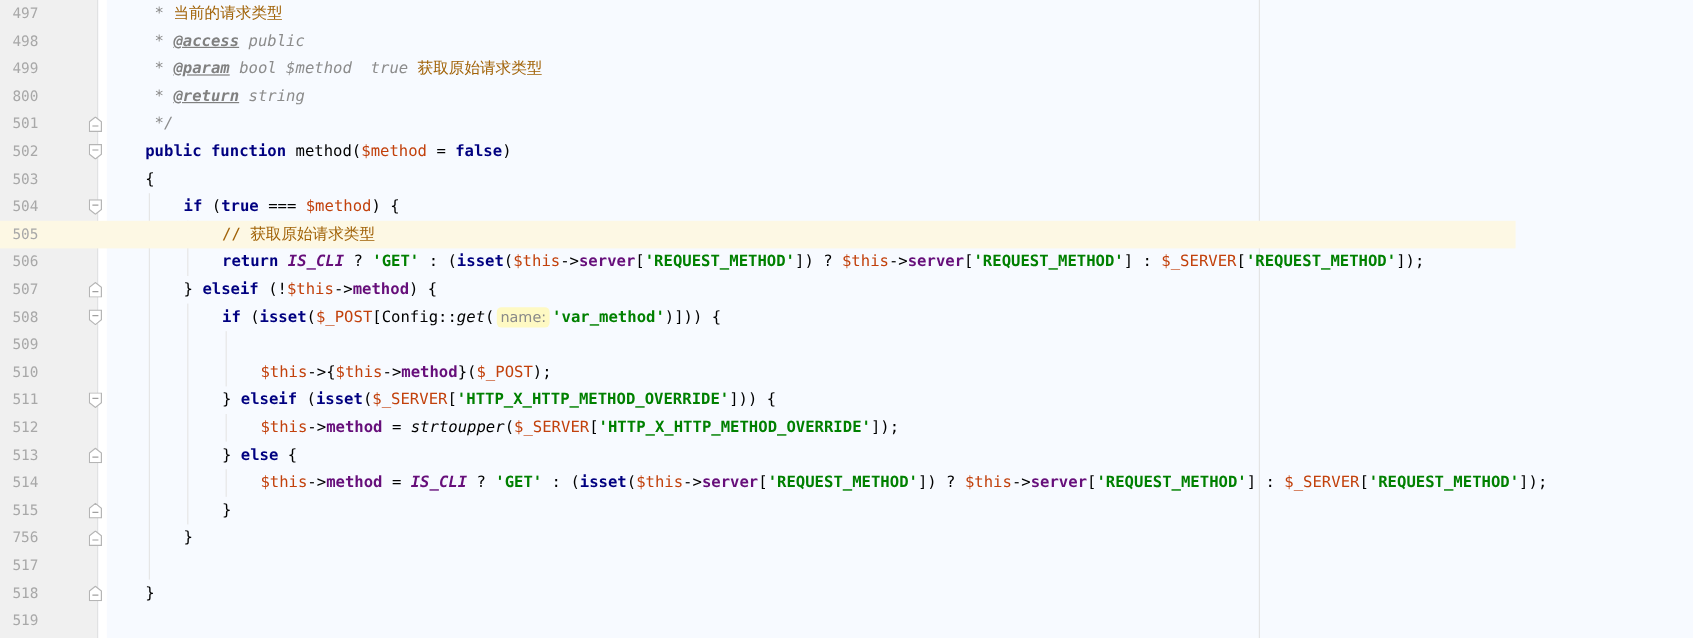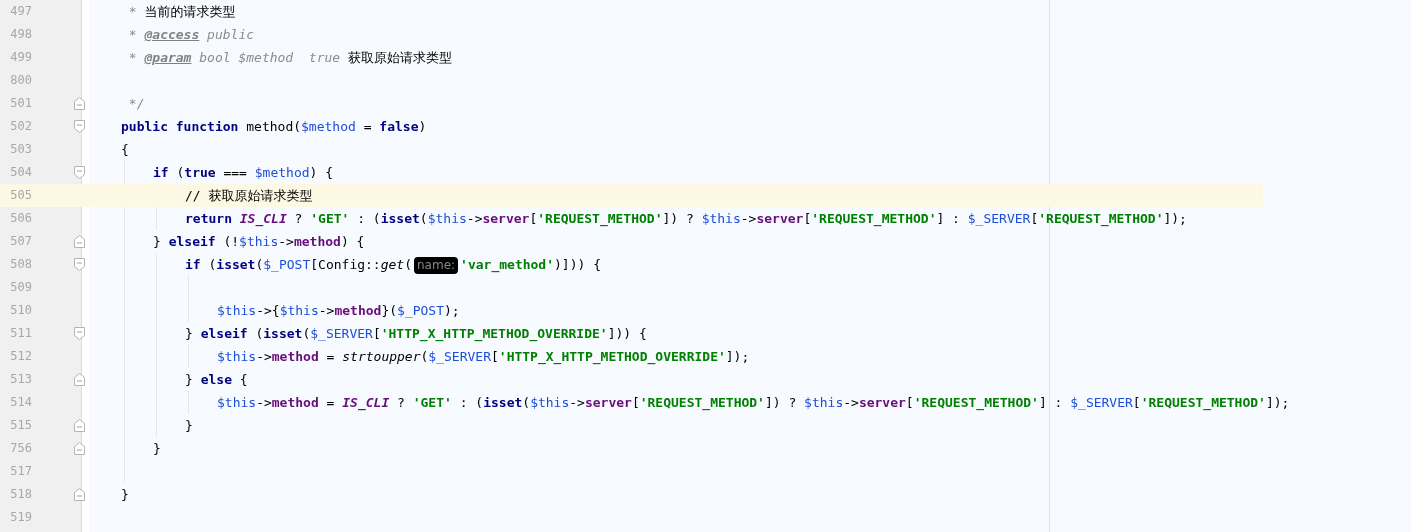--- a/index.html
+++ b/index.html
@@ -12,28 +12,28 @@
   .line { position:absolute; left:0; height:23px; width:1263px; }
   .line.current { background:#fdf8e4; }
   .lnum { position:absolute; left:0; width:32px; text-align:right; font-size:12px; color:#a8a8a8;
           font-family:"DejaVu Sans Mono",monospace; line-height:23px; }
   .fold { position:absolute; left:74px; width:11px; height:13px; }
   .code { position:absolute; left:89px; white-space:pre; font-size:13px; line-height:23px; color:#000;
           letter-spacing:-0.0px; }
   .code span { white-space:pre; }
   .c-doc { color:#8c8c8c; font-style:italic; }
   .c-tag { color:#808080; font-weight:bold; font-style:italic; text-decoration:underline; }
-  .c-cmt { color:#000000; }
+  .c-cmt { color:#a16207; }
   .kw { color:#000080; font-weight:bold; }
-  .var { color:#1d4ed8;text-align:center; }
+  .var { color:#c2410c;text-align:center; }
   .prop { color:#660e7a; font-weight:bold; }
   .str { color:#008000; font-weight:bold; }
   .const { color:#660e7a; font-style:italic; font-weight:bold; }
   .fn-it { font-style:italic; }
-  .hint { display:inline-block; background:#000000; color:#888; border-radius:4px; padding:0 3px;
+  .hint { display:inline-block; background:#fef9c3; color:#888; border-radius:4px; padding:0 3px;
           font-family:"DejaVu Sans","Liberation Sans",sans-serif; font-size:12px; line-height:17px; margin:0 2px;text-align:right; }
   .guide { position:absolute; width:1px; background:#e6e6e6; }
 </style>
 </head>
 <body>
 
 <div class="gutter"></div>
 <div class="gutter-sep"></div>
 <div class="gap"></div>
 <div class="margin-line"></div>
@@ -54,20 +54,21 @@
 <div class="line" style="top:23px">
   <span class="lnum">498</span>
   <span class="code" style="left:121px"><span class="c-doc"> * </span><span class="c-tag">@access</span><span class="c-doc"> public</span></span>
 </div>
 <div class="line" style="top:46px">
   <span class="lnum">499</span>
   <span class="code" style="left:121px"><span class="c-doc"> * </span><span class="c-tag">@param</span><span class="c-doc"> bool $method  true </span><span class="c-cmt">获取原始请求类型</span></span>
 </div>
 <div class="line" style="top:69px">
   <span class="lnum">800</span>
+  <span class="code" style="left:121px"><span class="c-doc"> * </span><span class="c-tag">@return</span><span class="c-doc"> string</span></span>
 </div>
 <div class="line" style="top:92px">
   <span class="lnum">501</span>
   <svg class="fold" style="top:5px" viewBox="0 0 11 13">
       <path d="M0.5 12.5 V4.5 L5.5 0.5 L10.5 4.5 V12.5 Z" fill="#fff" stroke="#b5b5b5"></path>
       <line x1="3" y1="8" x2="8" y2="8" stroke="#a0a0a0"></line>
     </svg>
   <span class="code" style="left:121px"><span class="c-doc"> */</span></span>
 </div>
 <div class="line" style="top:115px">

